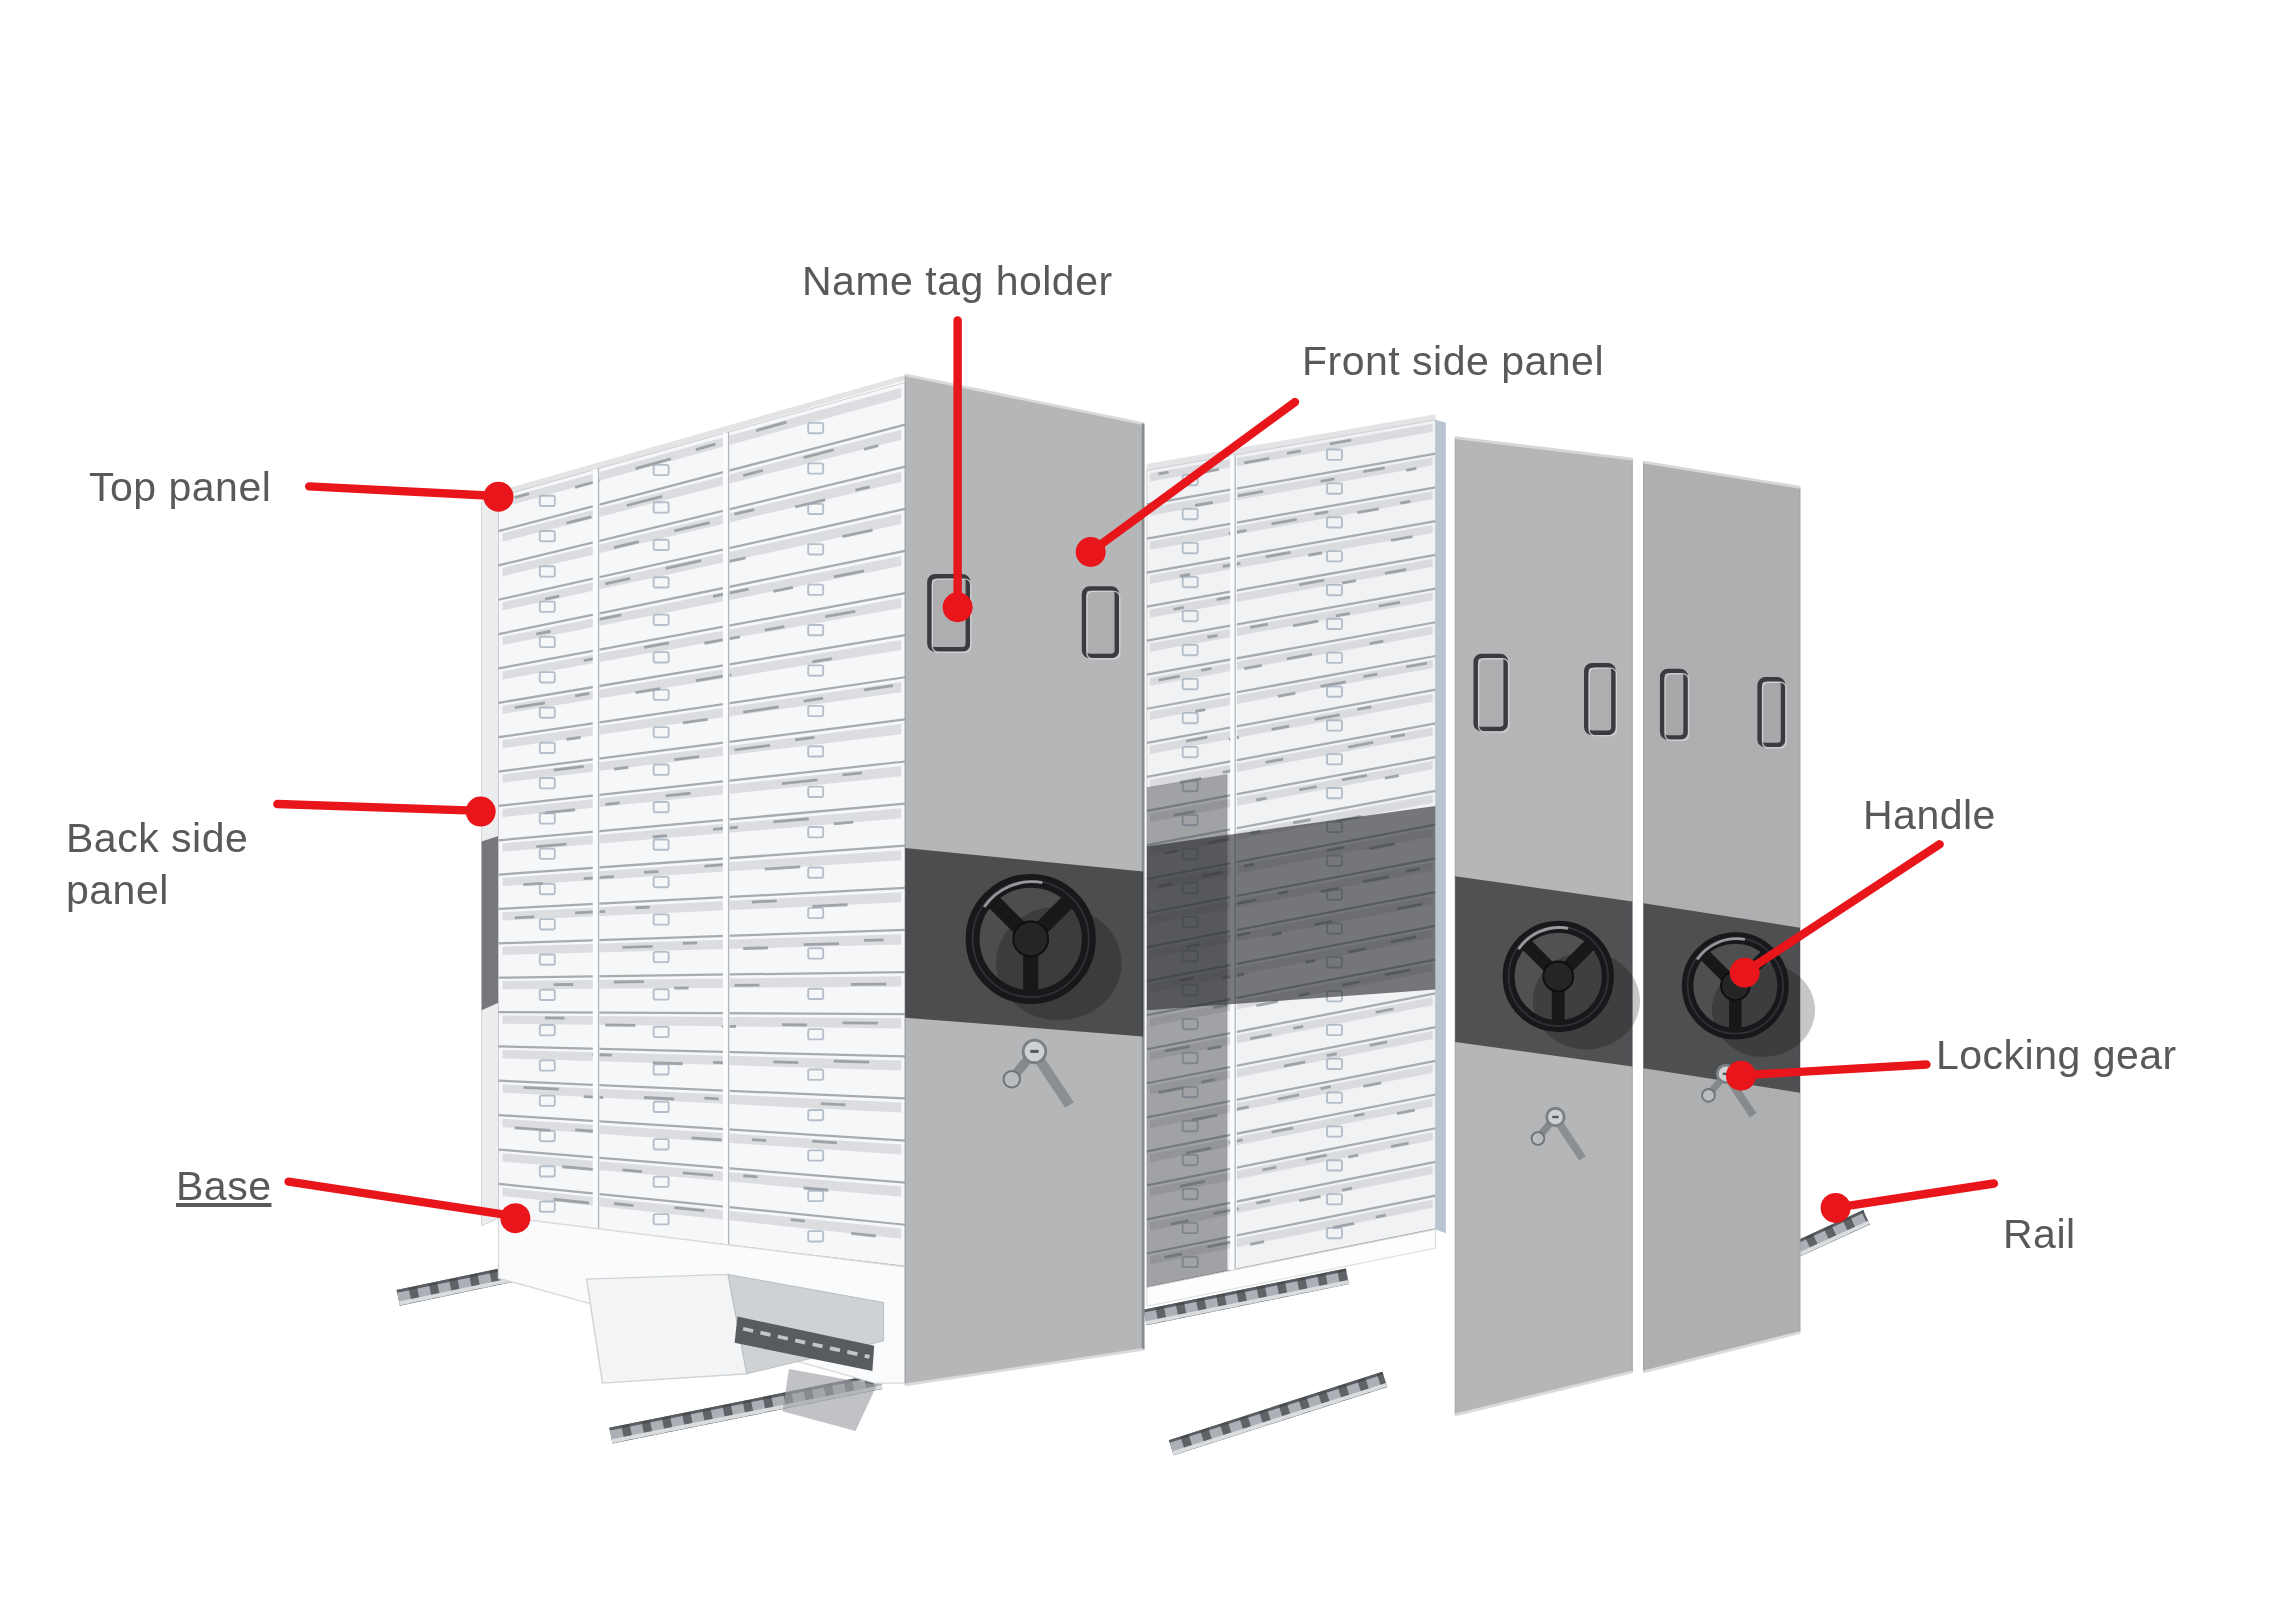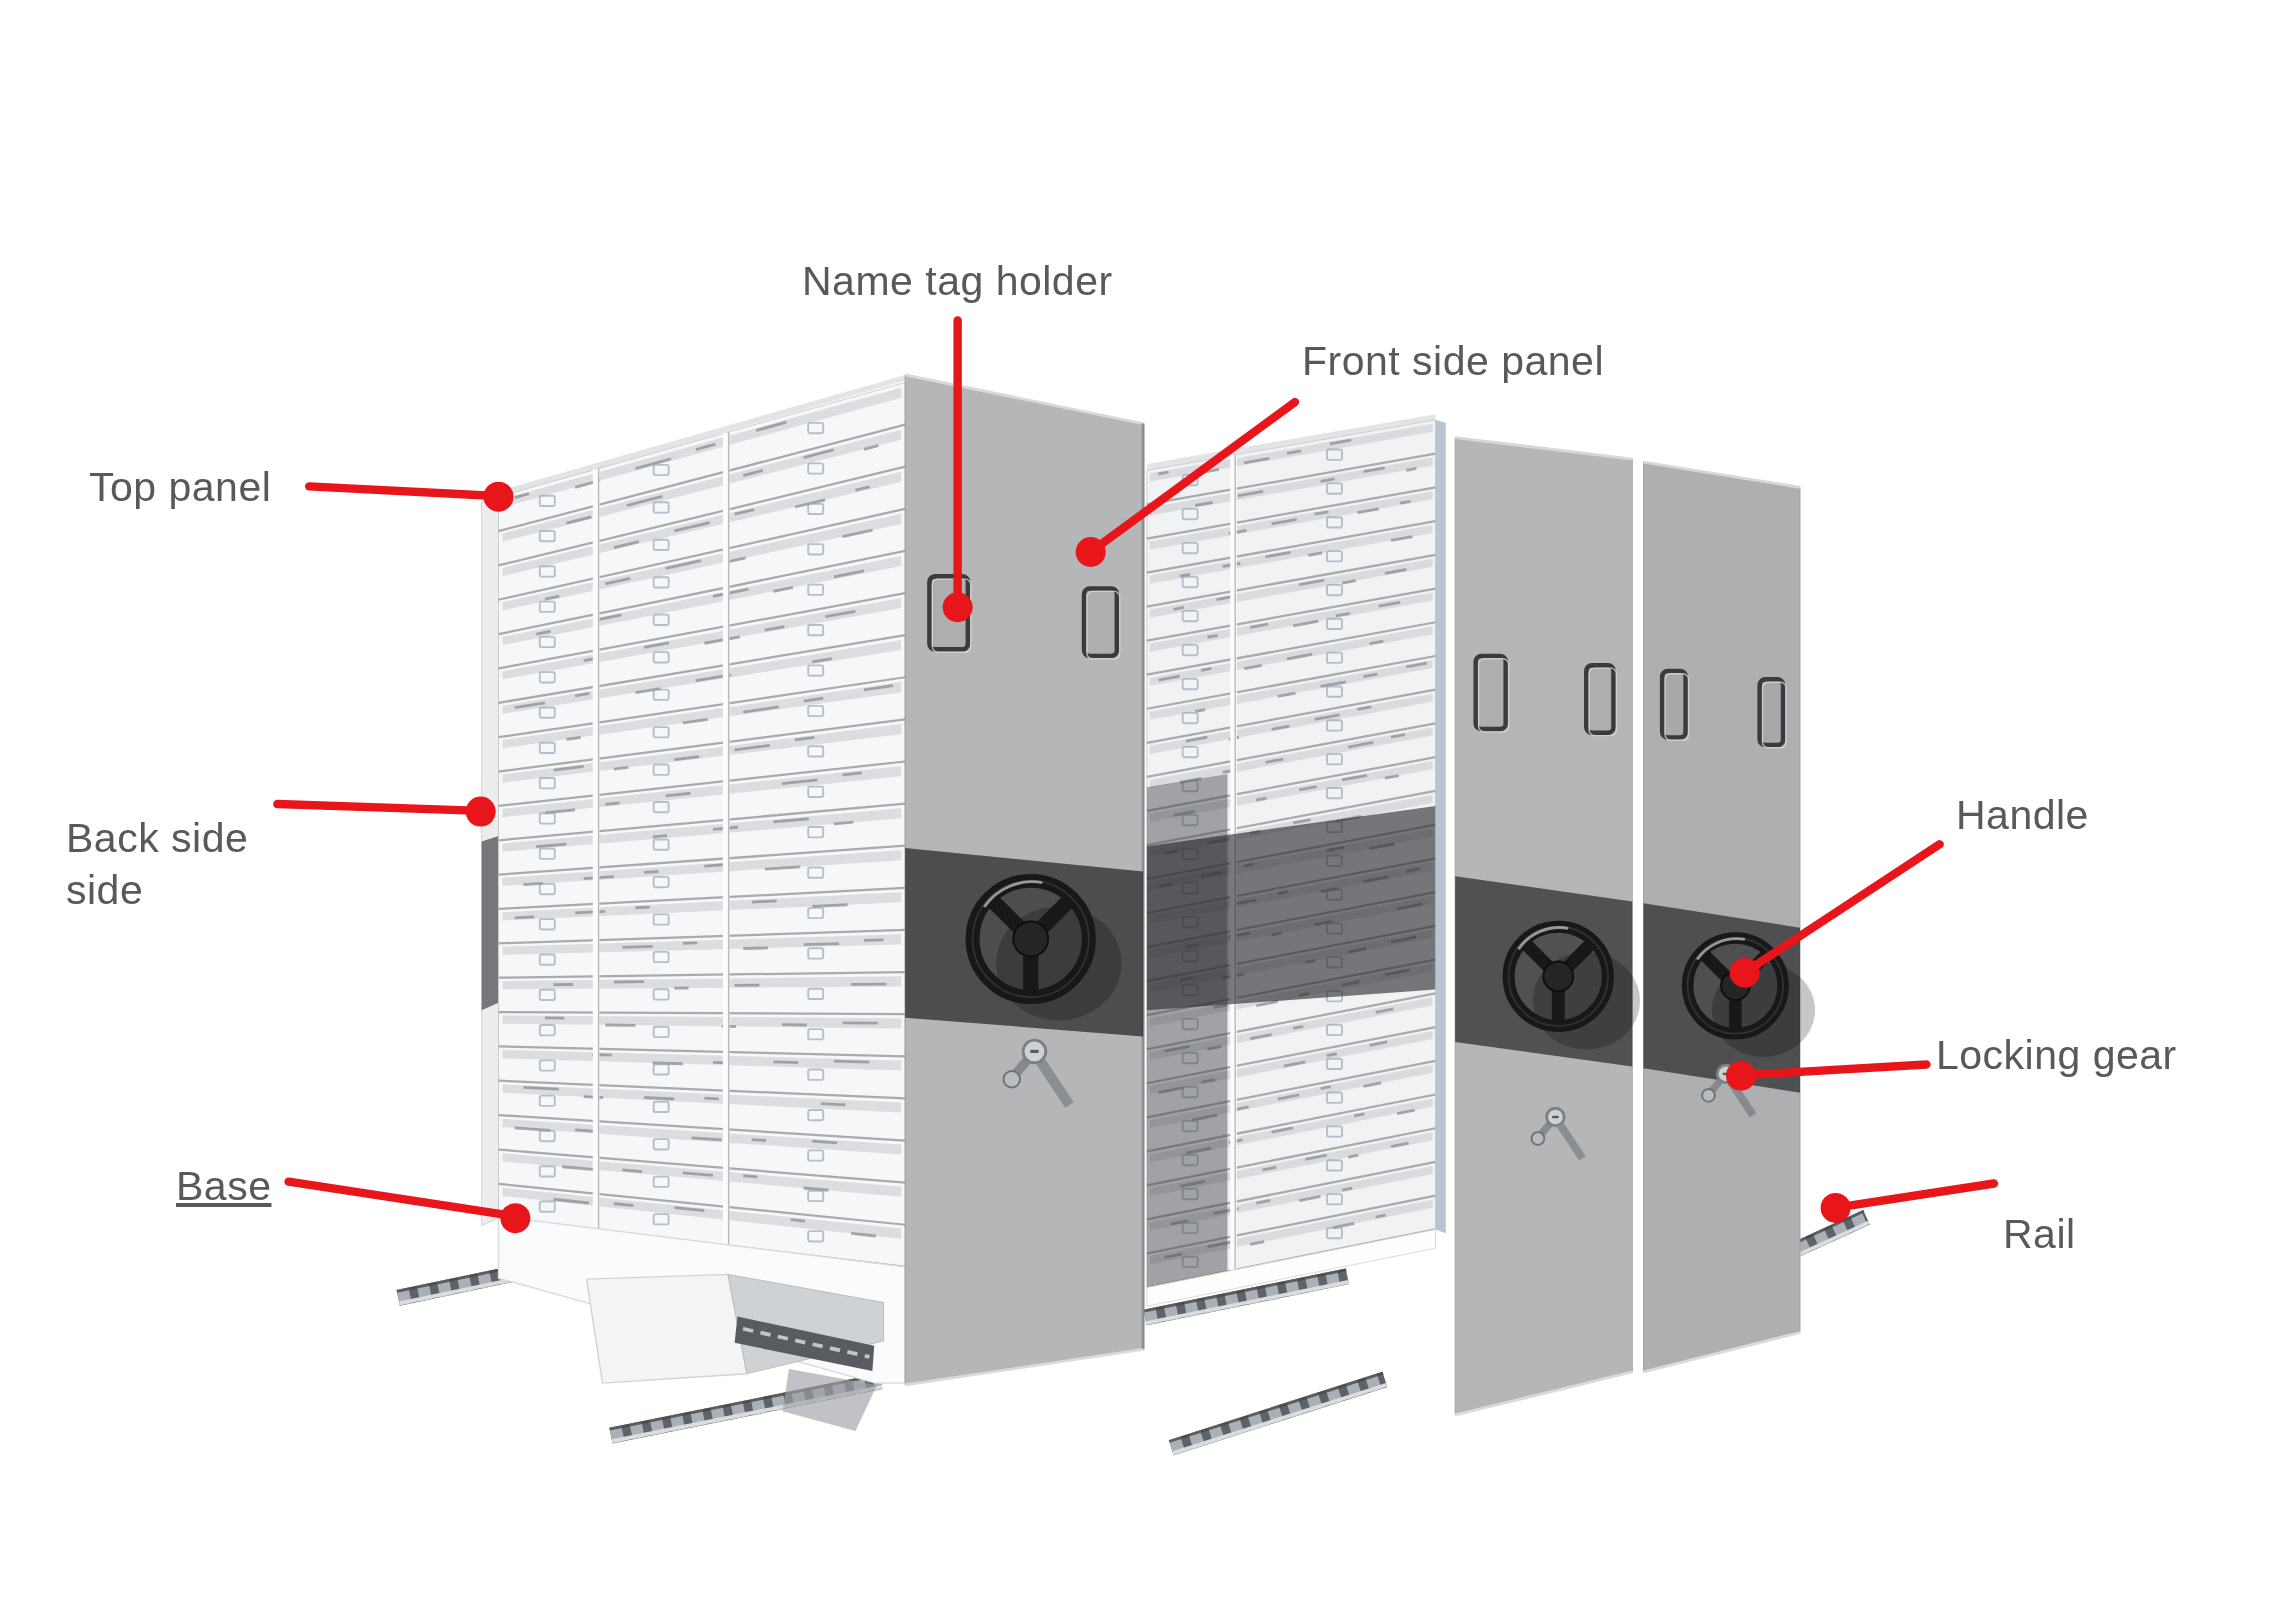--- a/index.html
+++ b/index.html
@@ -643,28 +643,28 @@
           <polyline points="2128.0,1263.0 1965.0,1288.0" fill="none" stroke="#e8151a" stroke-width="9" stroke-linecap="round"></polyline>
           <circle cx="1959" cy="1289" r="16" fill="#e8151a"></circle>
         </g>
       </g>
     </svg>
 
   <div class="lbl" style="left: 89px; top: 461px; color: rgb(88, 89, 91); text-align: center;">Top panel</div>
 
   <div class="lbl" style="left: 66px; top: 812px; color: rgb(88, 89, 91);">
     <div>Back side</div>
-    <div>side</div>
+    <div>panel</div>
   </div>
 
   <div class="lbl" style="left: 176px; top: 1160px; color: rgb(88, 89, 91); text-decoration: underline;">Base</div>
 
   <div class="lbl" style="left: 1302px; top: 335px; color: rgb(88, 89, 91);">Front side panel</div>
 
   <div class="lbl" style="left: 802px; top: 255px; color: rgb(88, 89, 91);">Name tag holder</div>
 
-  <div class="lbl" style="left: 1956px; top: 789px; color: rgb(88, 89, 91); text-align: right;">Handle</div>
+  <div class="lbl" style="left: 1863px; top: 789px; color: rgb(88, 89, 91); text-align: right;">Handle</div>
 
   <div class="lbl" style="left: 1936px; top: 1029px; color: rgb(88, 89, 91);">Locking gear</div>
 
   <div class="lbl" style="left: 2003px; top: 1208px; color: rgb(88, 89, 91);">Rail</div>
 </div>
 
 
 </body></html>

